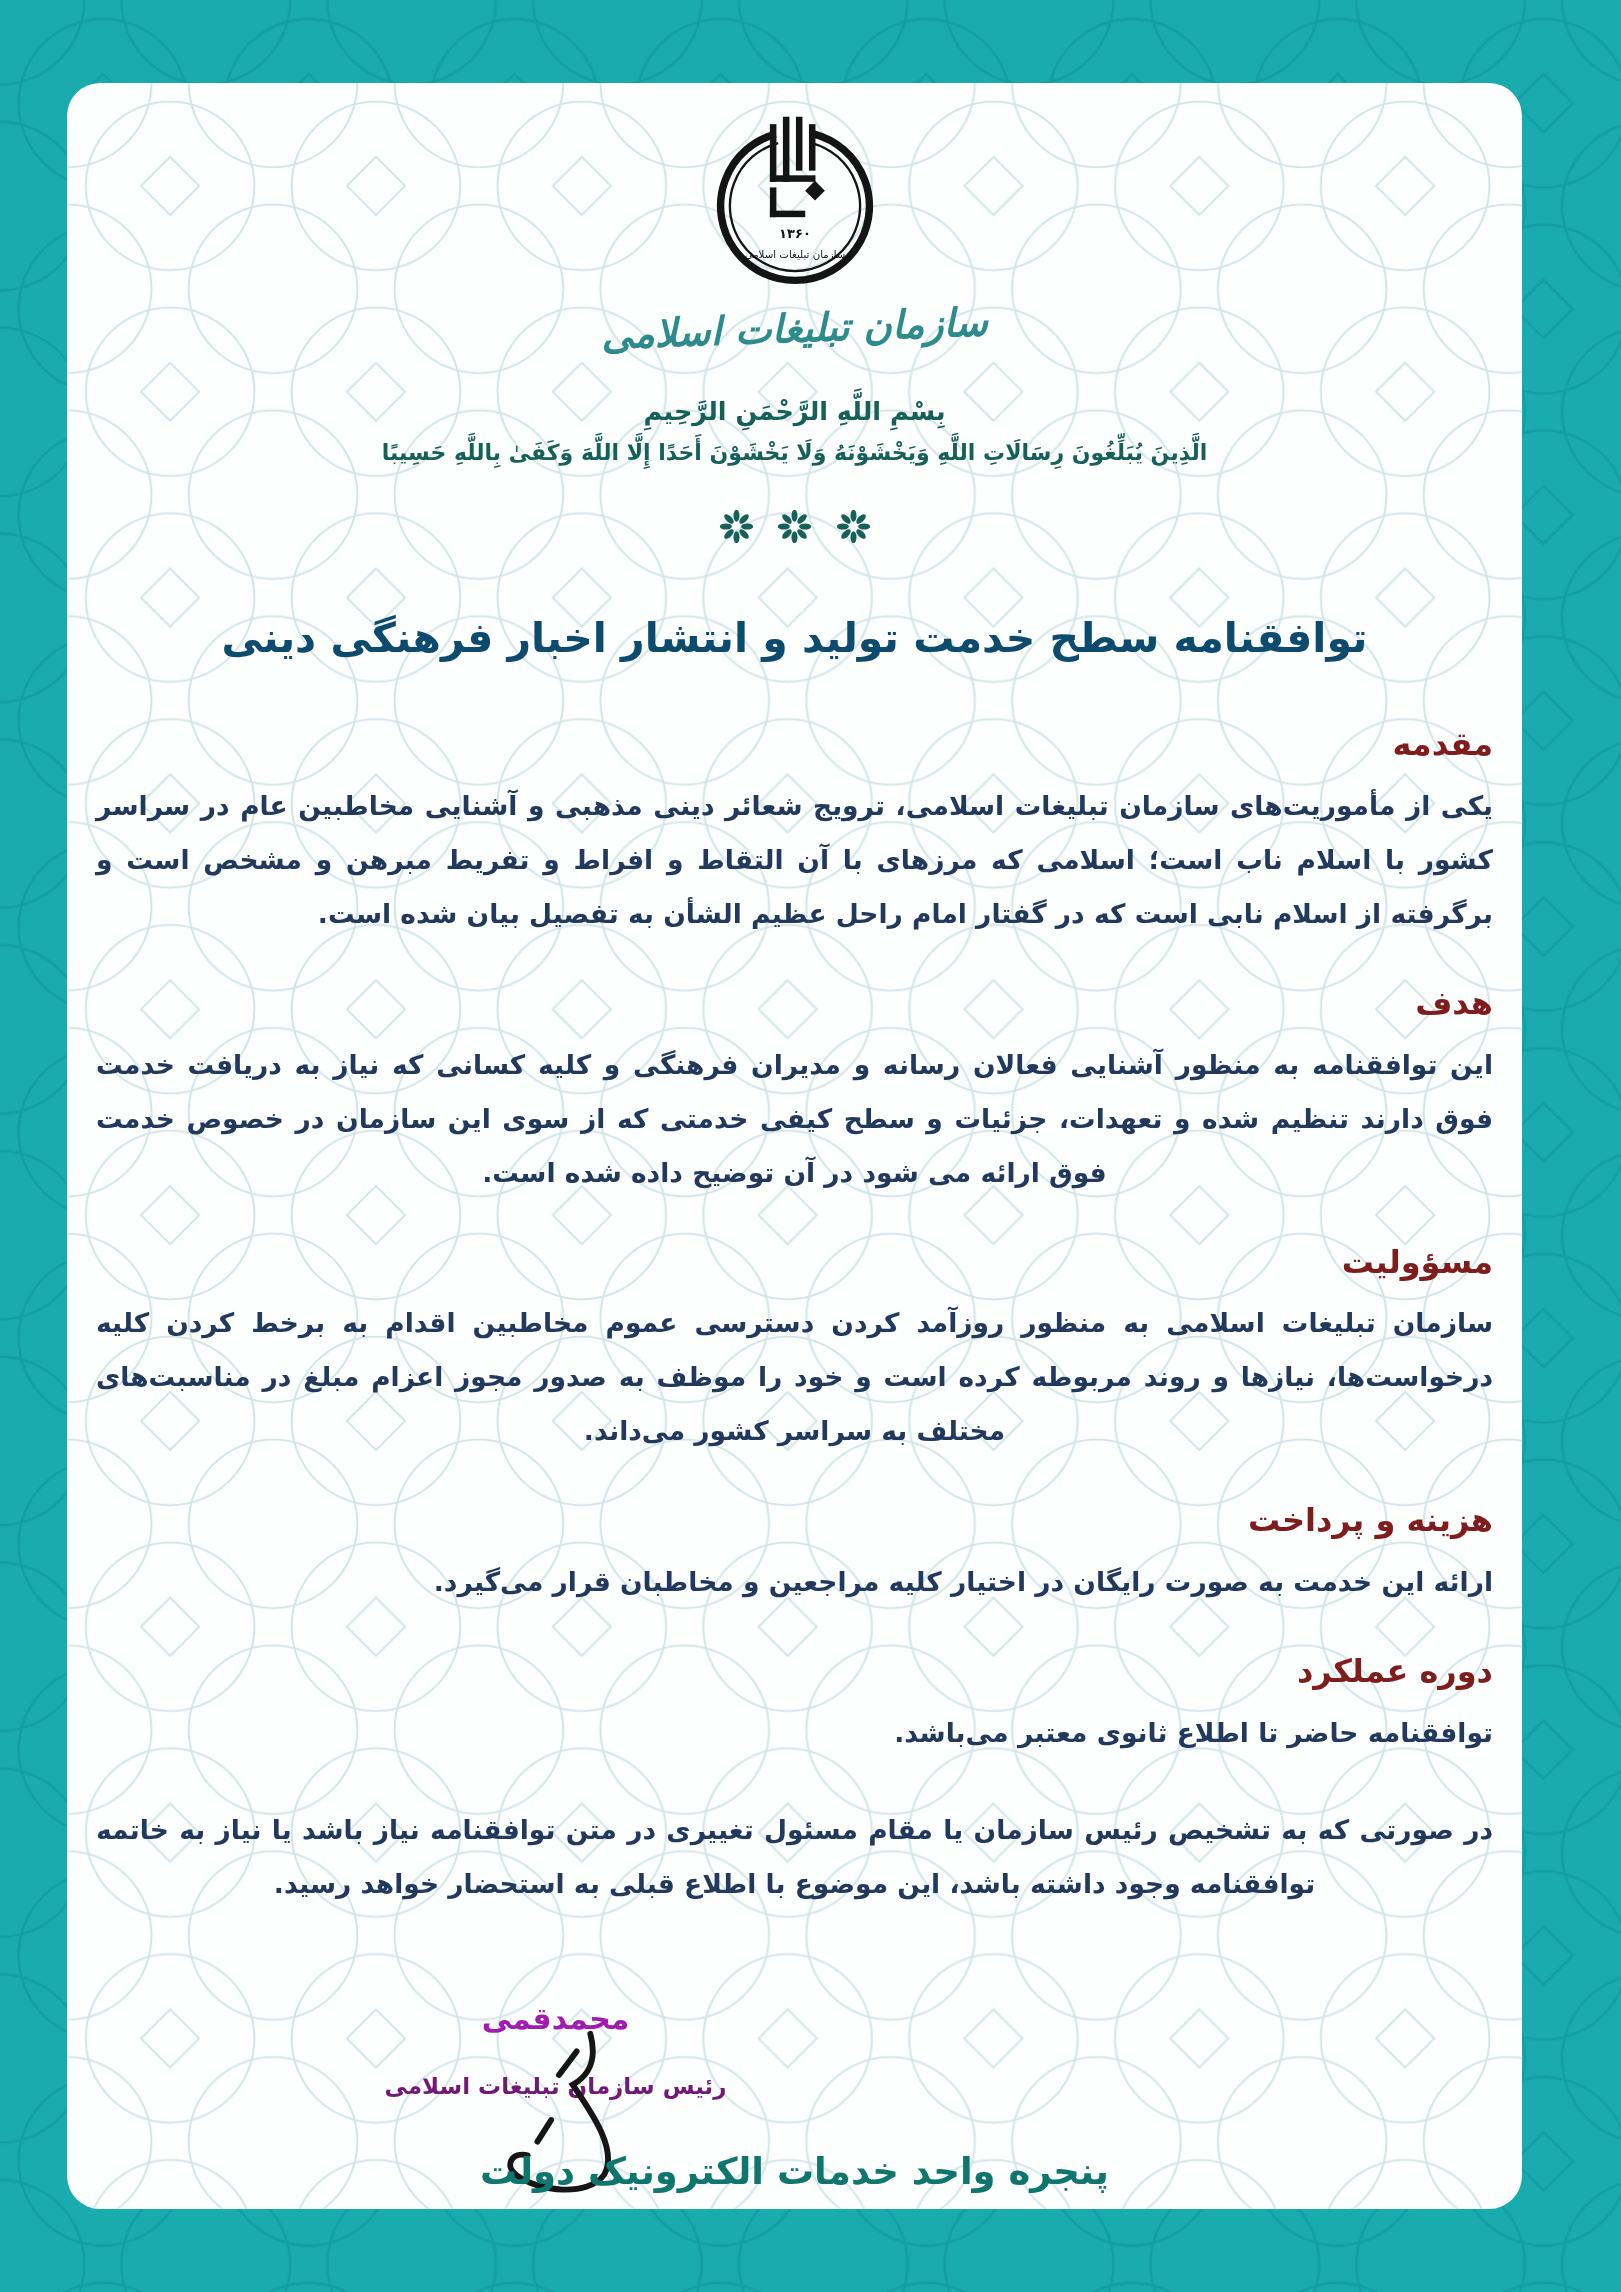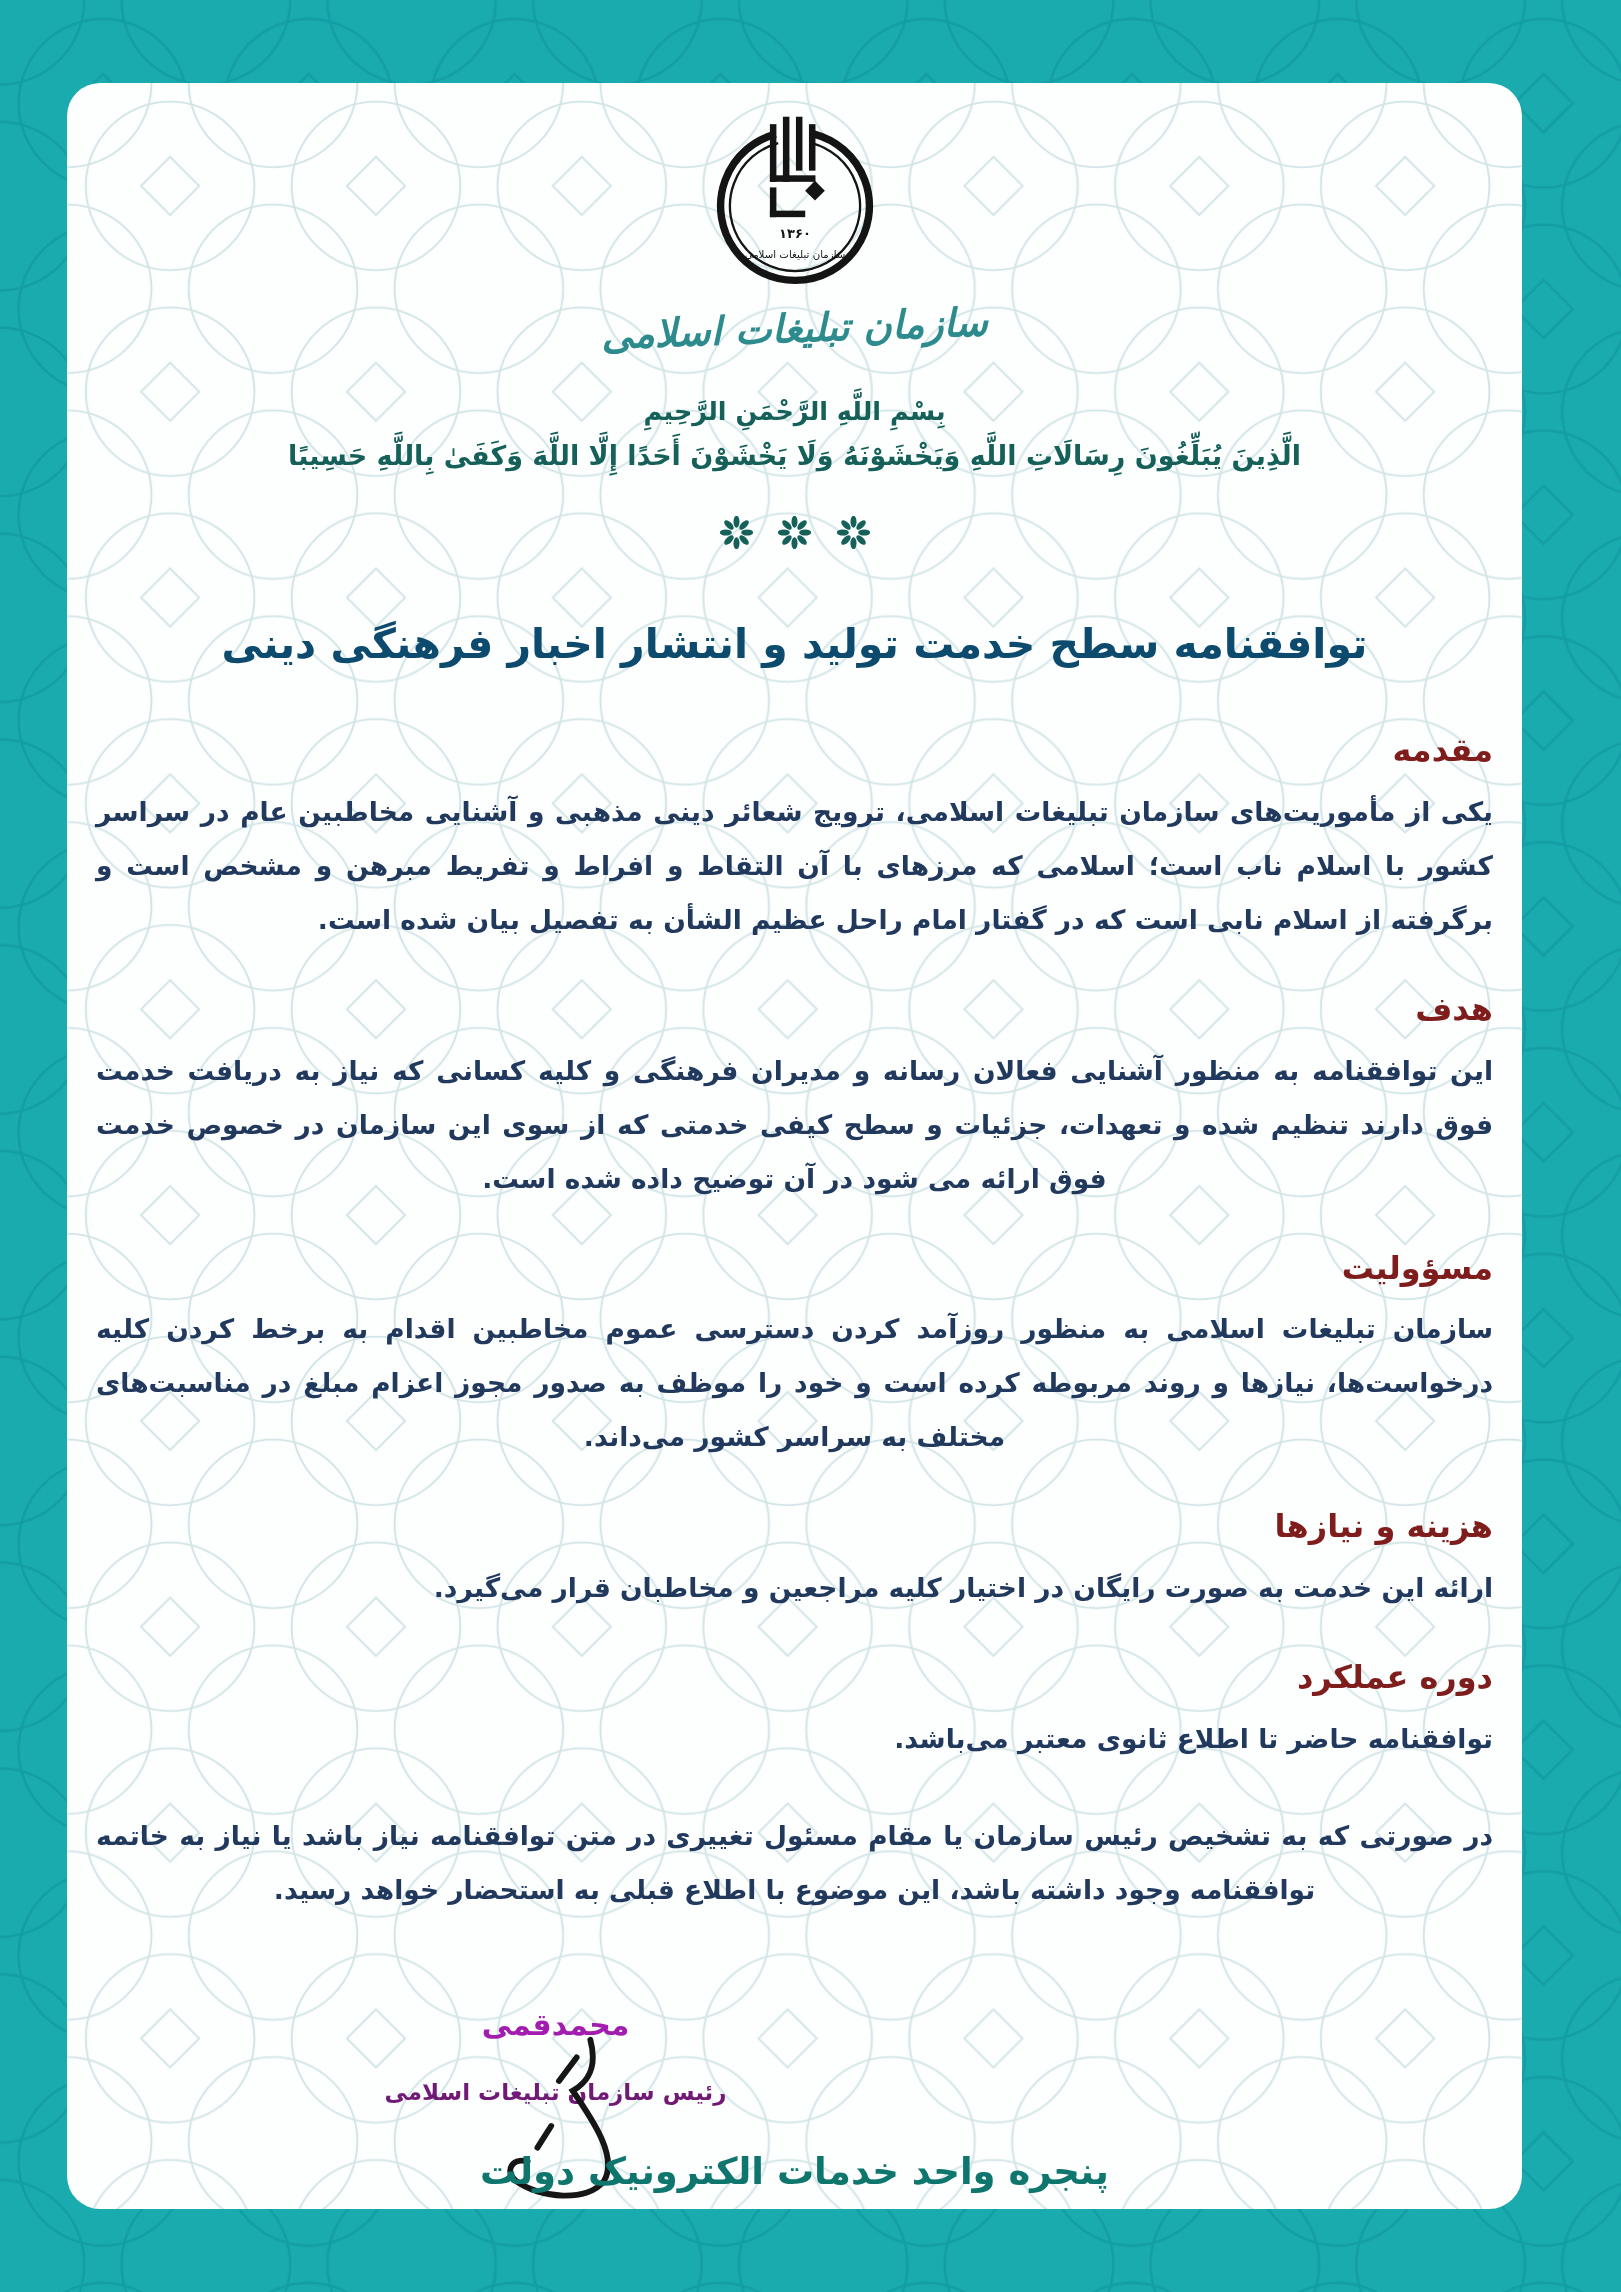--- a/index.html
+++ b/index.html
@@ -17,21 +17,21 @@
   .content{
     position:absolute;left:0;top:0;right:0;bottom:0;
     padding:13.7px 29px 0;direction:rtl;text-align:center;color:#22395e;
   }
   .emblem{display:block;margin:11.8px auto 0;}
   .calligraphy{
     margin-top:2px;font-size:39px;font-weight:bold;color:#2e8b8d;
     transform:rotate(-2deg);font-style:italic;letter-spacing:1px;
   }
   .bismillah{margin-top:45px;font-size:25.5px;font-weight:bold;color:#156059;}
-  .verse{margin-top:13.7px;font-size:27px;font-weight:bold;color:#156059;}
+  .verse{margin-top:13.7px;font-size:22px;font-weight:bold;color:#156059;}
   .ornament-row{margin-top:45px;display:flex;justify-content:center;gap:25.5px;}
   .doc-title{margin-top:71px;font-size:41px;font-weight:bold;color:#0c4a6e;}
   .sections{margin-top:63px;text-align:right;}
   .section{margin-top:43px;}
   .section:first-child{margin-top:0;}
   .section h2{font-size:32px;font-weight:bold;color:#7f1d1d;margin:0 0 15.7px 0;}
   .section p{
     font-size:26.5px;font-weight:bold;line-height:54px;margin:0;
     text-align:justify;color:#22395e;
   }
@@ -162,21 +162,21 @@
         </div>
         <div class="section">
           <h2>هدف</h2>
           <p class="last-center">این توافقنامه به منظور آشنایی فعالان رسانه و مدیران فرهنگی و کلیه کسانی که نیاز به دریافت خدمت فوق دارند تنظیم شده و تعهدات، جزئیات و سطح کیفی خدمتی که از سوی این سازمان در خصوص خدمت فوق ارائه می شود در آن توضیح داده شده است.</p>
         </div>
         <div class="section">
           <h2>مسؤولیت</h2>
           <p class="last-center">سازمان تبلیغات اسلامی به منظور روزآمد کردن دسترسی عموم مخاطبین اقدام به برخط کردن کلیه درخواست‌ها، نیازها و روند مربوطه کرده است و خود را موظف به صدور مجوز اعزام مبلغ در مناسبت‌های مختلف به سراسر کشور می‌داند.</p>
         </div>
         <div class="section">
-          <h2>هزینه و نیازها</h2>
+          <h2>هزینه و پرداخت</h2>
           <p class="last-right">ارائه این خدمت به صورت رایگان در اختیار کلیه مراجعین و مخاطبان قرار می‌گیرد.</p>
         </div>
         <div class="section">
           <h2>دوره عملکرد</h2>
           <p class="last-right">توافقنامه حاضر تا اطلاع ثانوی معتبر می‌باشد.</p>
         </div>
         <div class="section">
           <p class="last-center">در صورتی که به تشخیص رئیس سازمان یا مقام مسئول تغییری در متن توافقنامه نیاز باشد یا نیاز به خاتمه توافقنامه وجود داشته باشد، این موضوع با اطلاع قبلی به استحضار خواهد رسید.</p>
         </div>
       </div>

